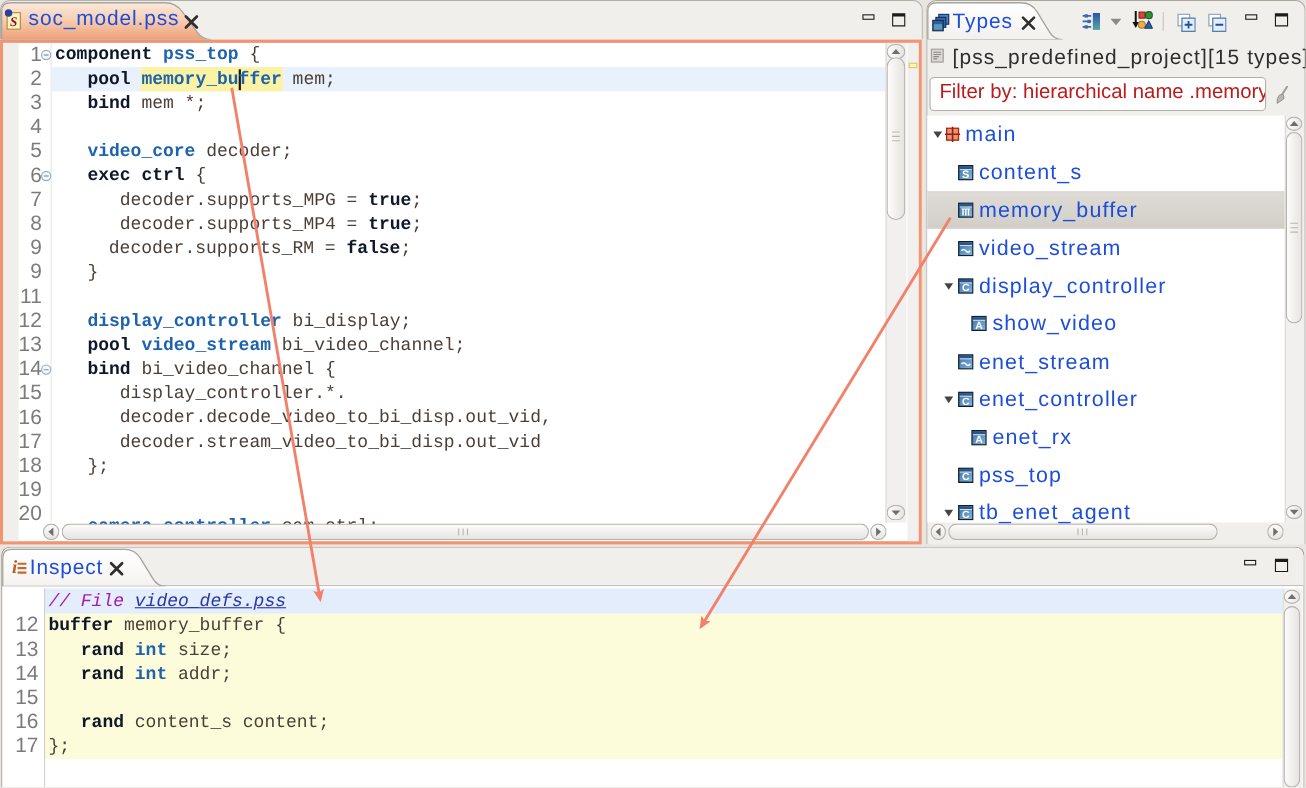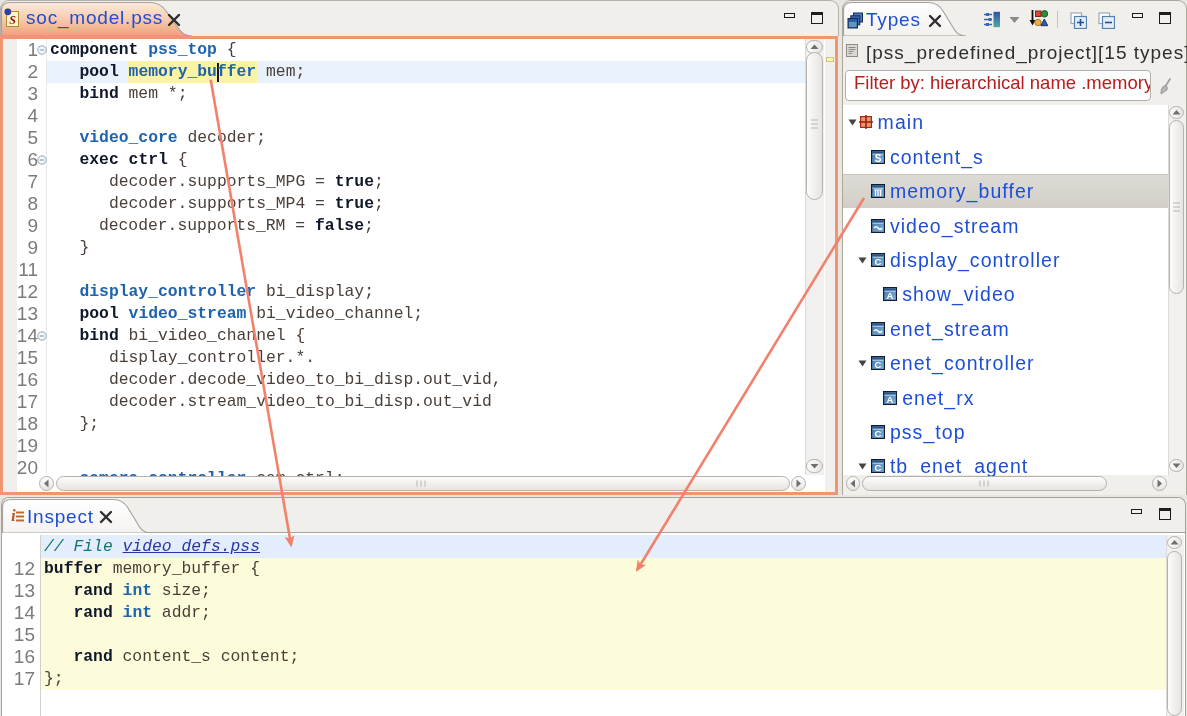--- a/index.html
+++ b/index.html
@@ -449,21 +449,21 @@
 </svg>
 <div class="abs tablabel" style="left:27px;top:506px">Inspect</div>
 <svg class="abs" style="left:99px;top:510px" width="14" height="14" viewBox="0 0 14 14">
     <path d="M2,2 L12,12 M12,2 L2,12" stroke="#2e2e2e" stroke-width="2.4" stroke-linecap="round"></path>
   </svg>
 <div class="abs" style="left:1131px;top:509px;width:11px;height:5px;border:1.6px solid #1c1c1c"></div>
 <div class="abs" style="left:1159px;top:508px;width:12px;height:12px;border:1.6px solid #1c1c1c;border-top-width:3px"></div>
 <div class="abs" style="left:41px;top:535px;width:1125px;height:22.5px;background:#e3edfb"></div>
 <div class="abs" style="left:41px;top:557.5px;width:1125px;height:132px;background:#fdfcda"></div>
 <div class="abs" style="left:40px;top:535px;width:1px;height:181px;background:#d2d0cc"></div>
-<div class="abs mono" style="left:44px;top:535.5px;font-style:italic"><span style="color:#0f766e">// File </span><span style="color:#2b36a6;text-decoration:underline">video_defs.pss</span></div>
+<div class="abs mono" style="left:44px;top:535.5px;font-style:italic"><span style="color:#a21caf">// File </span><span style="color:#2b36a6;text-decoration:underline">video_defs.pss</span></div>
 <div class="num" style="left:7px;top:557.5px">12</div>
 <div class="abs mono" style="left:44px;top:557.5px"><span class="k">buffer</span> memory_buffer {</div>
 <div class="num" style="left:7px;top:579.5px">13</div>
 <div class="abs mono" style="left:44px;top:579.5px">   <span class="k">rand</span> <span class="t">int</span> size;</div>
 <div class="num" style="left:7px;top:601.5px">14</div>
 <div class="abs mono" style="left:44px;top:601.5px">   <span class="k">rand</span> <span class="t">int</span> addr;</div>
 <div class="num" style="left:7px;top:623.5px">15</div>
 <div class="num" style="left:7px;top:645.5px">16</div>
 <div class="abs mono" style="left:44px;top:645.5px">   <span class="k">rand</span> content_s content;</div>
 <div class="num" style="left:7px;top:667.5px">17</div>

